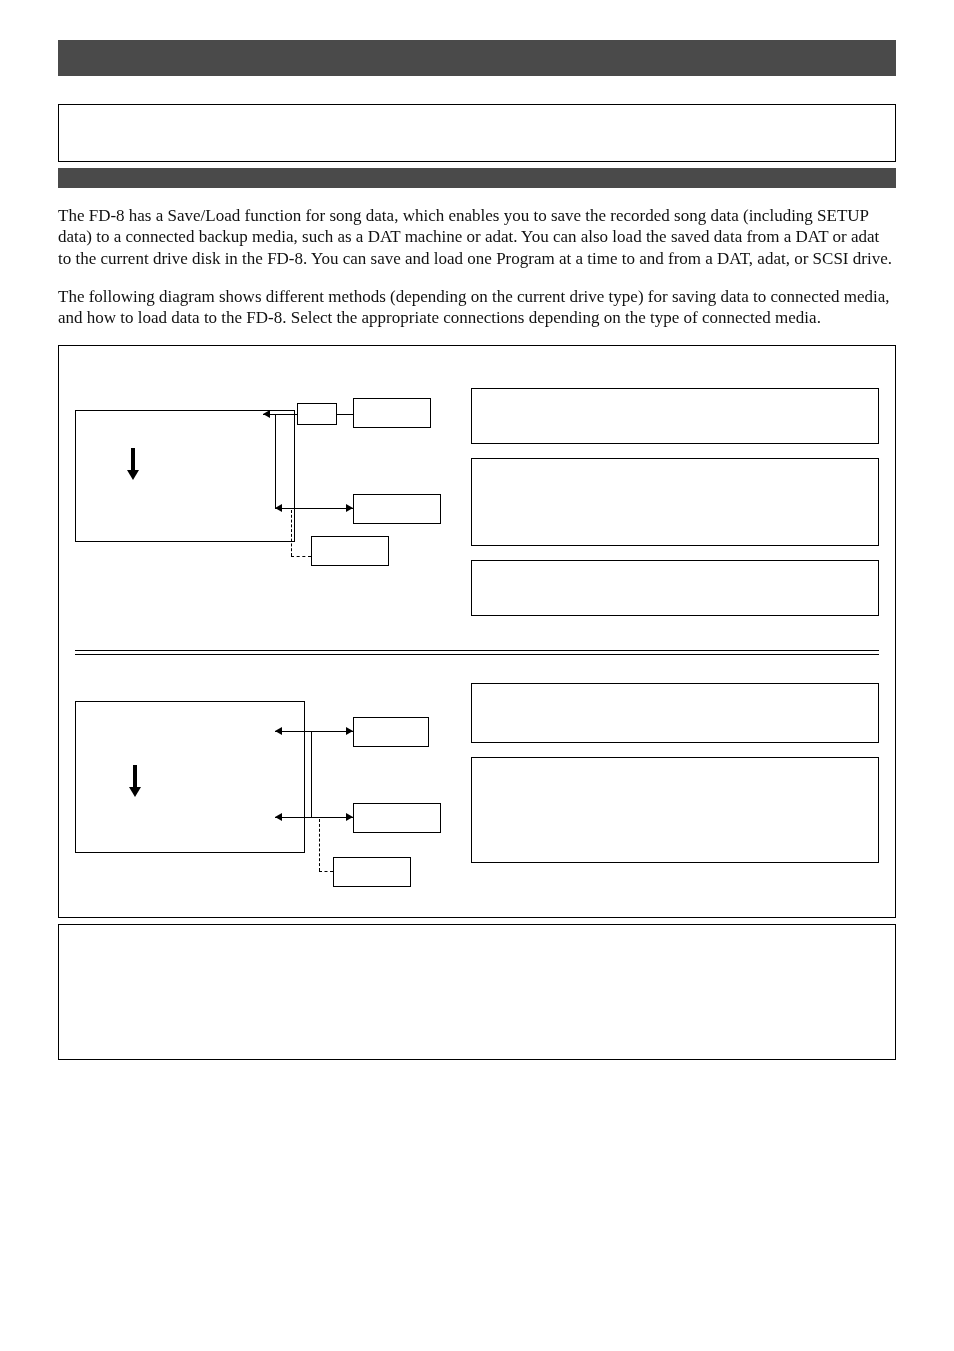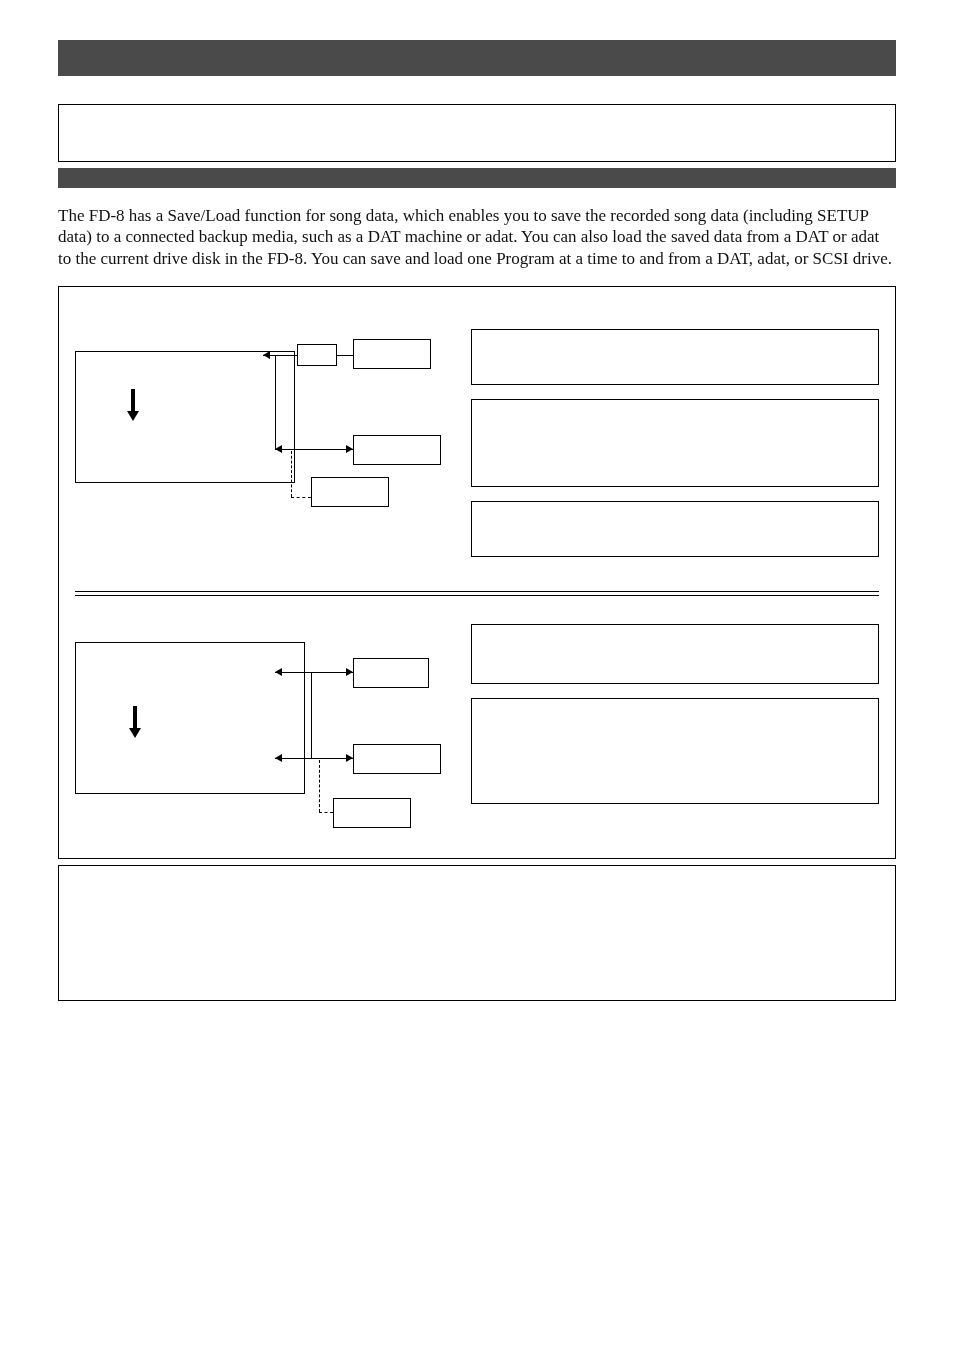--- a/index.html
+++ b/index.html
@@ -165,20 +165,21 @@
 <body>
 
 <div class="page">
   <div class="header-bar"></div>
 
   <div class="top-box"></div>
 
   <div class="section-bar"></div>
 
   <p class="body-text">The FD-8 has a Save/Load function for song data, which enables you to save the recorded song data (including SETUP data) to a connected backup media, such as a DAT machine or adat.  You can also load the saved data from a DAT or adat to the current drive disk in the FD-8.  You can save and load one Program at a time to and from a DAT, adat, or SCSI drive.</p>
+  <p class="body-text">The following diagram shows different methods (depending on the current drive type) for saving data to connected media, and how to load data to the FD-8.  Select the appropriate connections depending on the type of connected media.</p>
 
   <div class="big-box">
 
     <div class="row">
 
       <div class="diagram">
         <div class="main-frame"></div>
 
         <div class="small-box" style="left:222px; top:15px; width:40px; height:22px;"></div>
         <div class="hline" style="left:188px; top:26px; width:34px;"></div>

